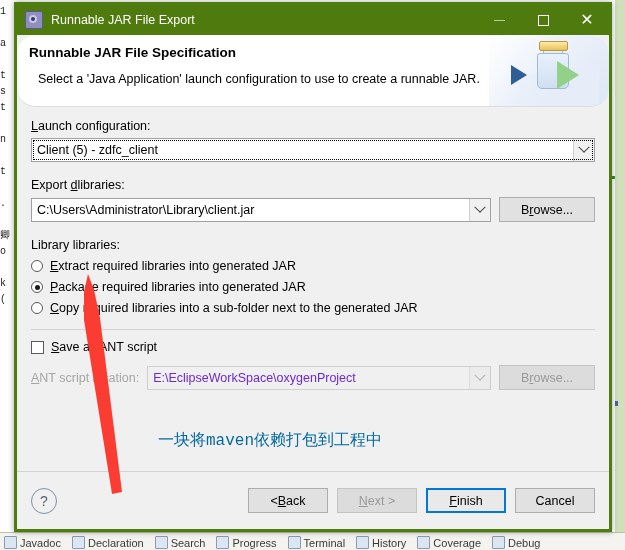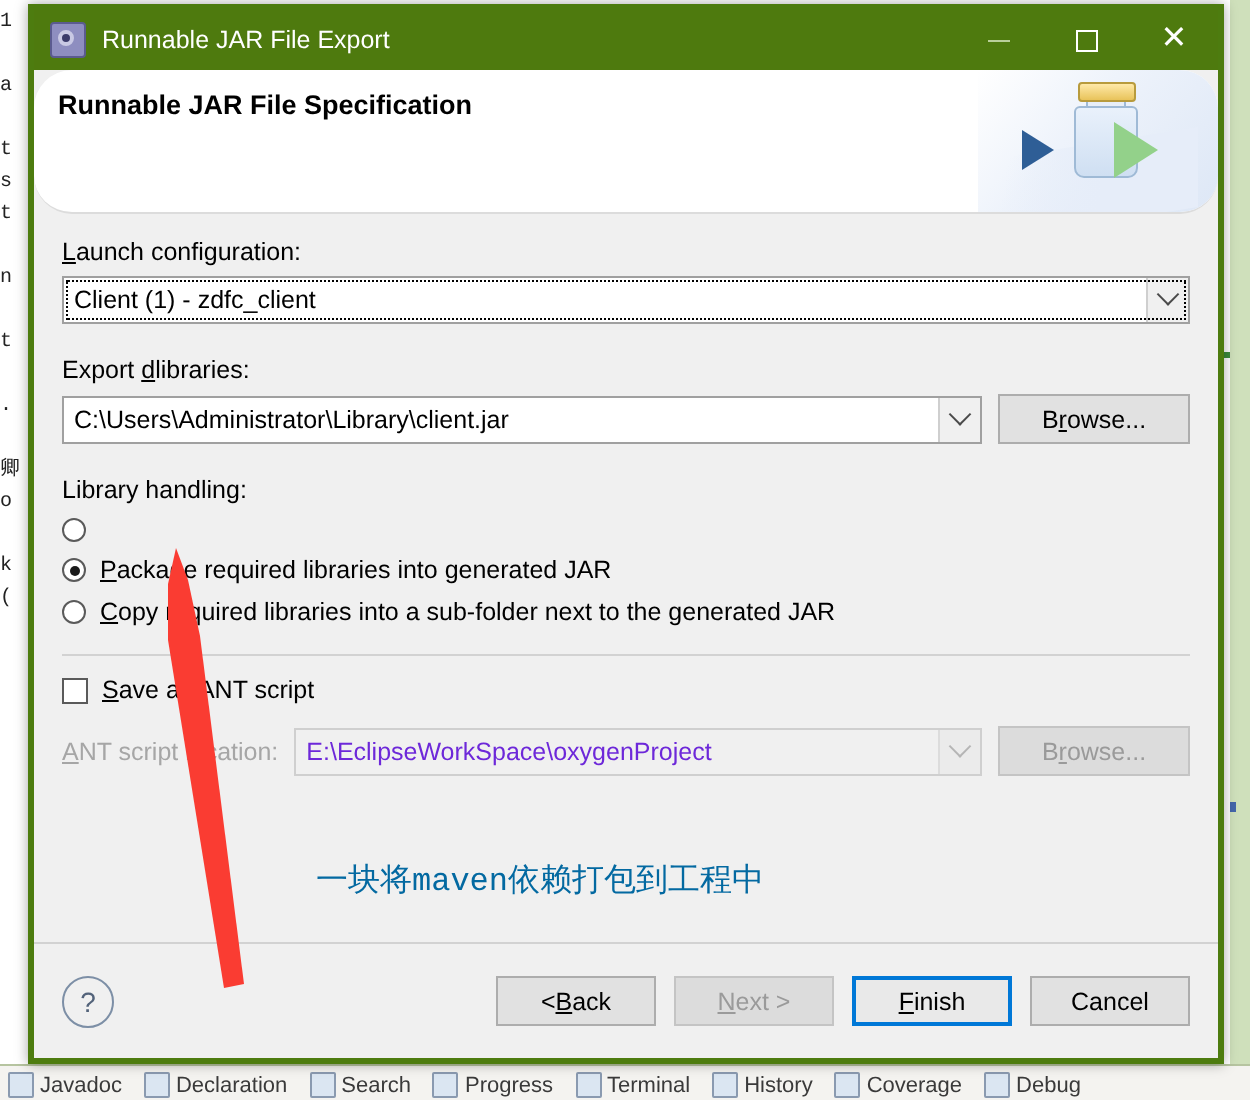--- a/index.html
+++ b/index.html
@@ -242,37 +242,38 @@
     <div class="wbtn">
         <span id="btn-max-glyph"></span>
       </div>
     <div class="wbtn" id="btn-close">
         <span class="x">✕</span>
       </div>
   </div>
 
   <div id="banner">
     <div id="banner-title">Runnable JAR File Specification</div>
+    <div id="banner-desc">Select a 'Java Application' launch configuration to use to create a runnable JAR.</div>
     <div id="banner-art">
       <div class="wedge"></div>
       <div id="jar-arrow-dark"></div>
       <div id="jar-body"></div>
       <div id="jar-neck"></div>
       <div id="jar-lid"></div>
       <div id="jar-arrow"></div>
     </div>
   </div>
 
   <div id="body">
 
     <div class="field-label">
       <span></span><span class="mn">L</span><span>aunch configuration:</span>
     </div>
     <div class="combo focus">
-      <span class="val">Client (1) - zdfc_client</span>
+      <span class="val">Client (5) - zdfc_client</span>
       <span class="arrow">
           <i class="chev"></i>
         </span>
     </div>
 
     <div class="section-gap"></div>
 
     <div class="field-label">
       <span>Export </span><span class="mn">d</span><span>libraries:</span>
     </div>
@@ -285,24 +286,25 @@
       </div>
       <div class="btn">
         <span>B</span>
           <span class="mn">r</span>
           <span>owse...</span>
       </div>
     </div>
 
     <div class="section-gap"></div>
 
-    <div class="field-label">Library handling:</div>
+    <div class="field-label">Library libraries:</div>
 
     <div class="radio-row">
       <span class="radio"></span>
+      <span><span></span><span class="mn">E</span><span>xtract required libraries into generated JAR</span></span>
     </div>
 
     <div class="radio-row">
       <span class="radio on"></span>
       <span><span></span><span class="mn">P</span><span>ackage required libraries into generated JAR</span></span>
     </div>
 
     <div class="radio-row">
       <span class="radio"></span>
       <span><span></span><span class="mn">C</span><span>opy required libraries into a sub-folder next to the generated JAR</span></span>

